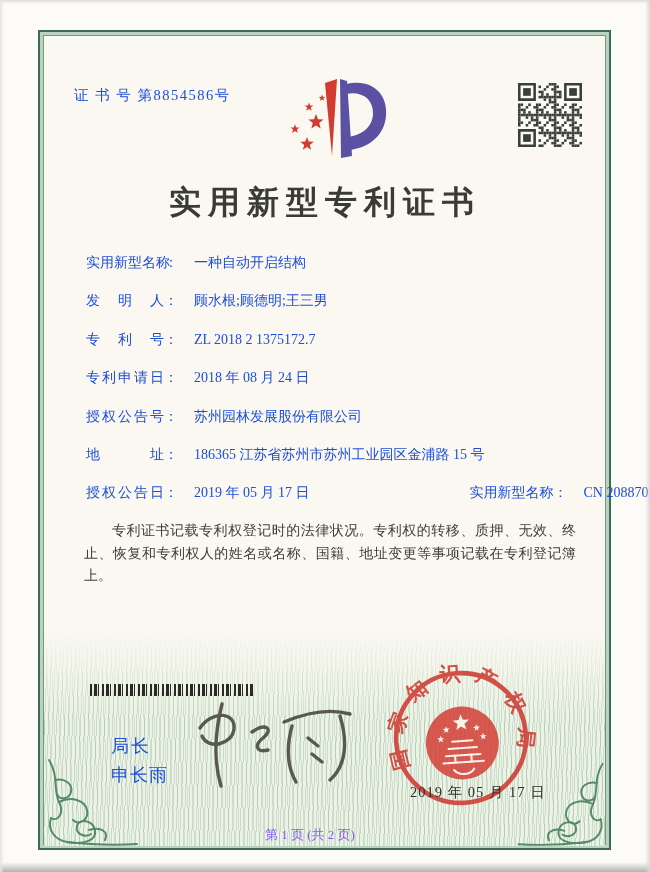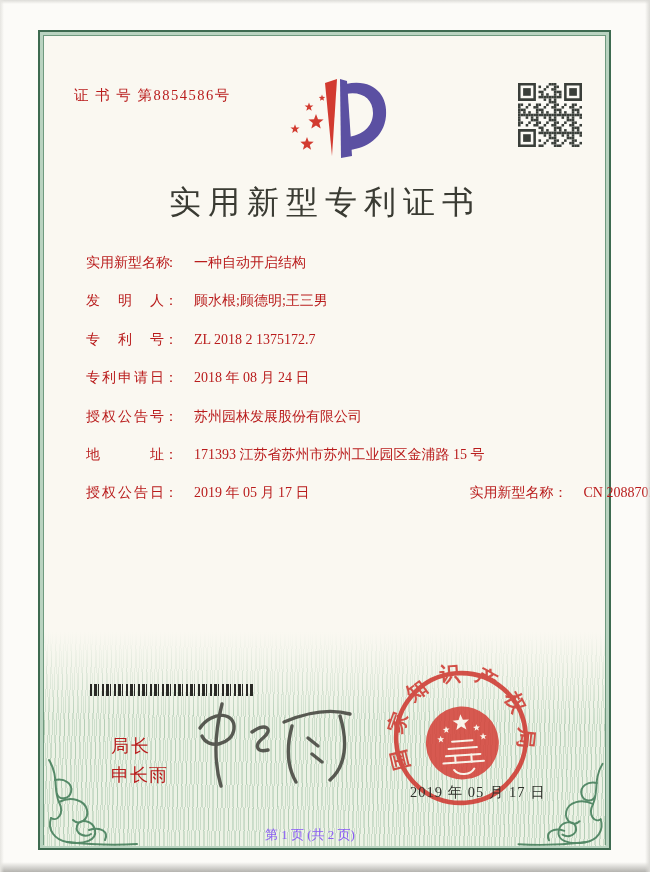--- a/index.html
+++ b/index.html
@@ -20,24 +20,24 @@
          background:#faf8f1;}
   
   .pattern{position:absolute;left:44px;top:632px;width:561px;height:214px;
            background:
              repeating-linear-gradient(92.5deg, rgba(120,168,132,.30) 0 1px, rgba(0,0,0,0) 1px 4px),
              repeating-linear-gradient(87.5deg, rgba(120,168,132,.26) 0 1px, rgba(0,0,0,0) 1px 5px),
              #ecf2e5;}
   .pattern-fade{position:absolute;left:44px;top:632px;width:561px;height:90px;
            background:linear-gradient(#faf8f1, rgba(250,248,241,0));}
 
-  .txt{color:#b91c1c;}
+  .txt{color:#1d4ed8;}
   .cert-number{position:absolute;left:74px;top:86px;font-size:14.5px;letter-spacing:1.5px;}
   .title{position:absolute;left:0;top:181px;width:650px;text-align:center;
-         font-size:32px;font-weight:400;letter-spacing:7px;color:#3a3b33;}
+         font-size:32px;font-weight:700;letter-spacing:7px;color:#3a3b33;}
 
   .frow{position:absolute;left:86px;height:22px;line-height:22px;font-size:14px;white-space:nowrap;}
   .f-label{display:inline-block;width:78px;text-align:justify;text-align-last:justify;vertical-align:top;}
   .f-colon{display:inline-block;width:14px;}
   .f-value{margin-left:16px;}
   .f-label2{display:inline-block;margin-left:160px;}
   .paras{position:absolute;left:84px;top:520px;width:492px;font-size:14px;line-height:22.5px;
          text-align:justify;color:#3e3f37;}
   .paras p{margin:0;text-indent:2em;}
 
@@ -331,27 +331,28 @@
   <div class="frow txt" style="top:329px">
     <span class="f-label">专利号</span><span class="f-colon">：</span><span class="f-value">ZL 2018 2 1375172.7</span>
   </div>
   <div class="frow txt" style="top:367px">
     <span class="f-label">专利申请日</span><span class="f-colon">：</span><span class="f-value">2018 年 08 月 24 日</span>
   </div>
   <div class="frow txt" style="top:406px">
     <span class="f-label">授权公告号</span><span class="f-colon">：</span><span class="f-value">苏州园林发展股份有限公司</span>
   </div>
   <div class="frow txt" style="top:444px">
-    <span class="f-label">地址</span><span class="f-colon">：</span><span class="f-value">171393 江苏省苏州市苏州工业园区金浦路 15 号</span>
+    <span class="f-label">地址</span><span class="f-colon">：</span><span class="f-value">186365 江苏省苏州市苏州工业园区金浦路 15 号</span>
   </div>
   <div class="frow txt" style="top:482px">
     <span class="f-label">授权公告日</span><span class="f-colon">：</span><span class="f-value">2019 年 05 月 17 日</span><span class="f-label2">实用新型名称</span><span>：</span><span class="f-value">CN 208870257 U</span>
   </div>
 
   <div class="paras">
+    <p>专利证书记载专利权登记时的法律状况。专利权的转移、质押、无效、终止、恢复和专利权人的姓名或名称、国籍、地址变更等事项记载在专利登记簿上。</p>
   </div>
 
   <svg class="barcode" viewBox="0 0 163 12" preserveAspectRatio="none">
     <g id="barcode-bars" fill="#2a2a26">
         <rect x="0" y="0" width="2" height="12"></rect>
         <rect x="4" y="0" width="3" height="12"></rect>
         <rect x="8" y="0" width="1" height="12"></rect>
         <rect x="12" y="0" width="2" height="12"></rect>
         <rect x="16" y="0" width="3" height="12"></rect>
         <rect x="20" y="0" width="1" height="12"></rect>

